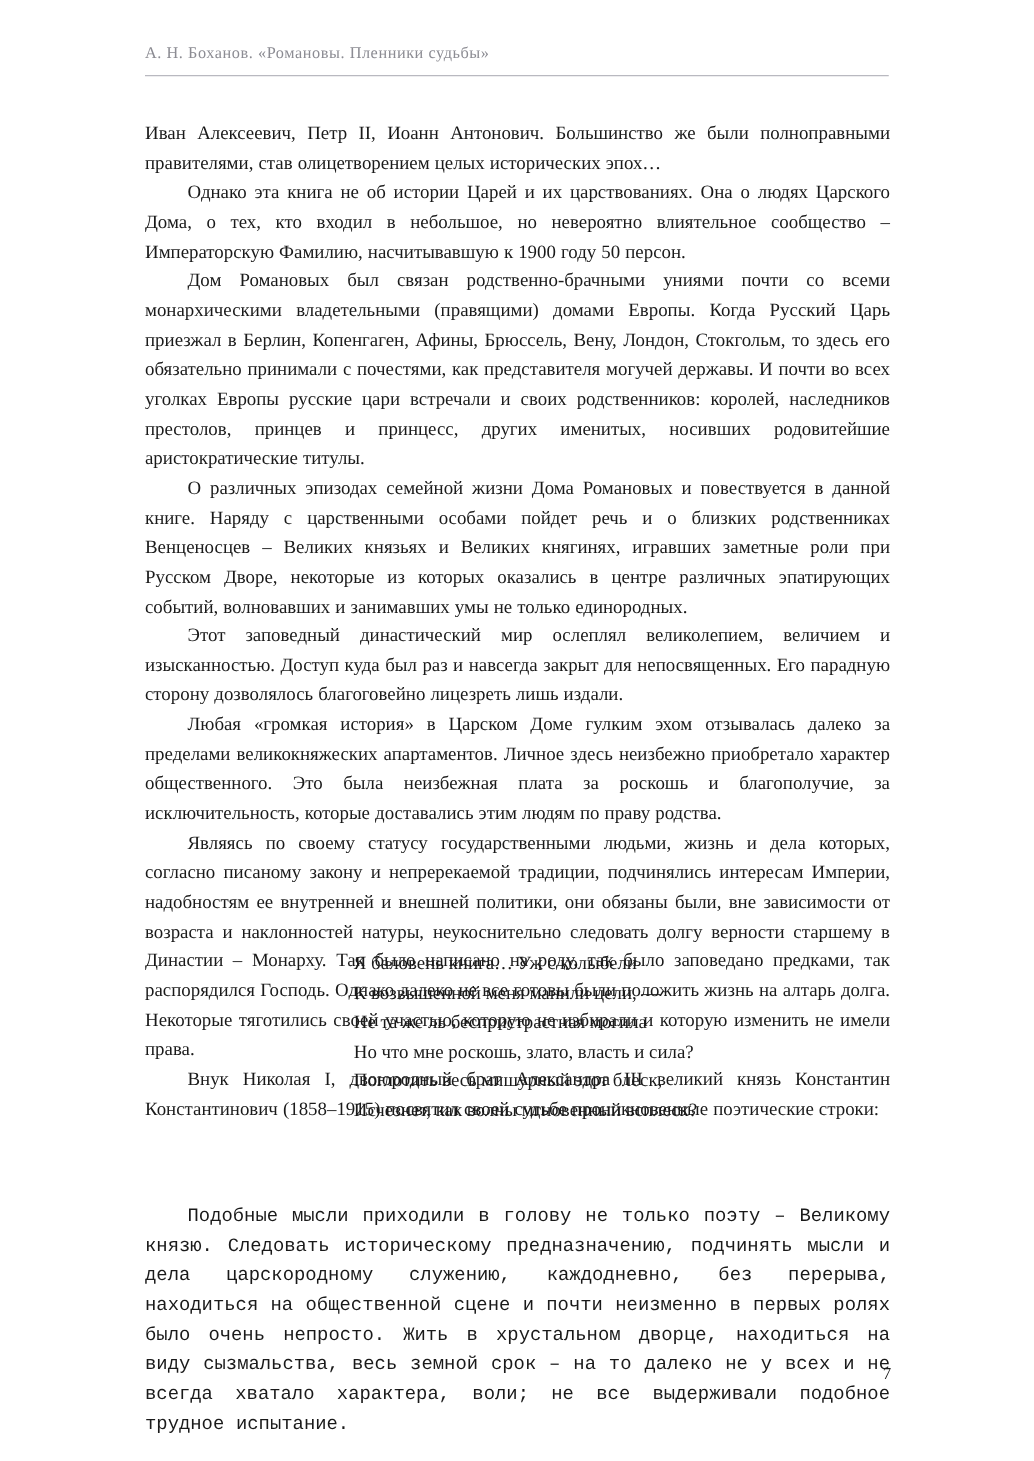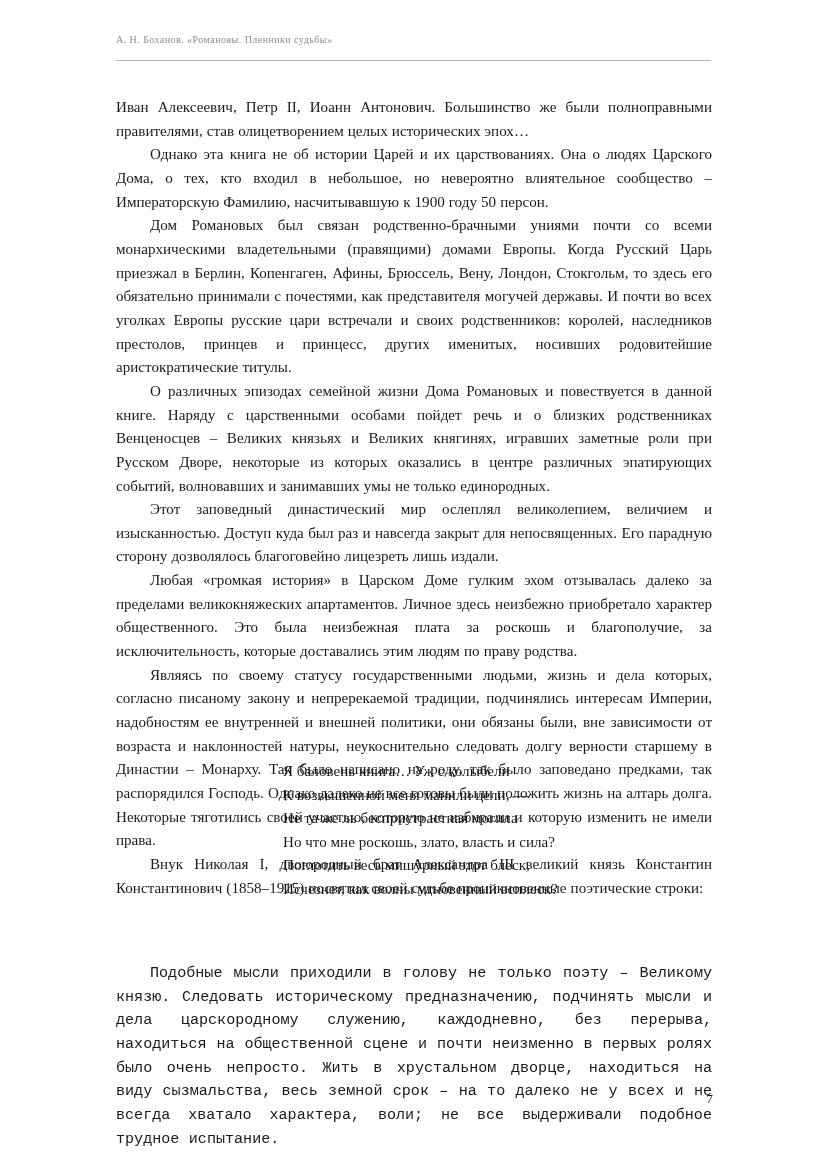--- a/index.html
+++ b/index.html
@@ -26,21 +26,21 @@
 
   
   .running-head {
     position: absolute;
     left: 116px;
     top: 34px;
     width: 595px;
   }
   .running-head-text {
     font-family: "Liberation Serif", "DejaVu Serif", serif;
-    font-size: 10px;
+    font-size: 13px;
     letter-spacing: 0.45px;
     color: #8c8c93;
     white-space: nowrap;
   }
   .running-rule {
     position: absolute;
     left: 116px;
     top: 60px;
     width: 595px;
     height: 1px;

